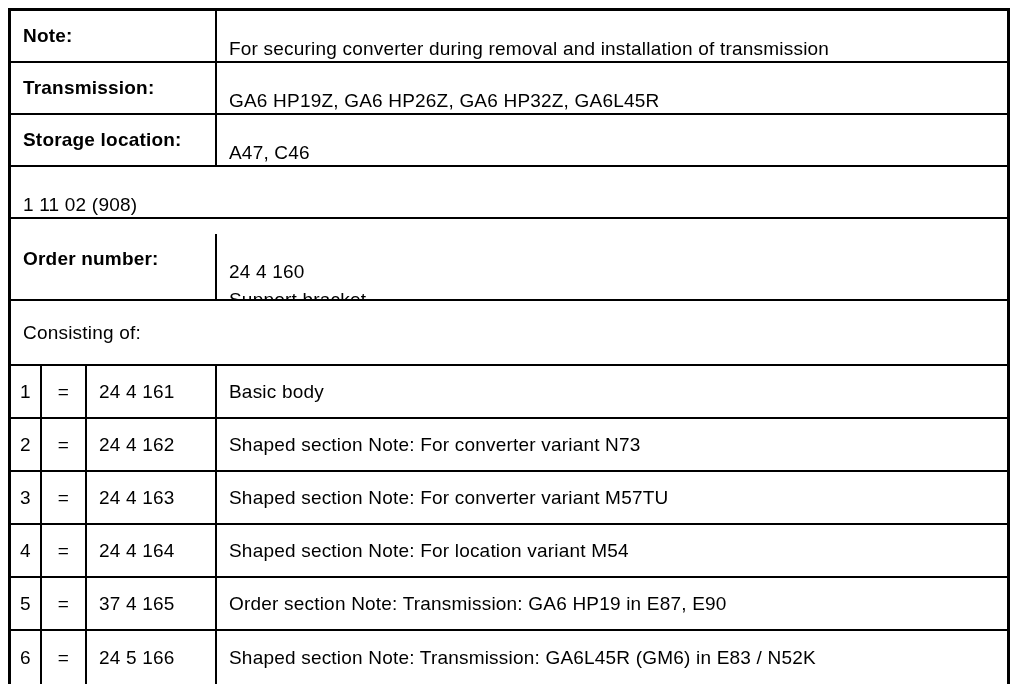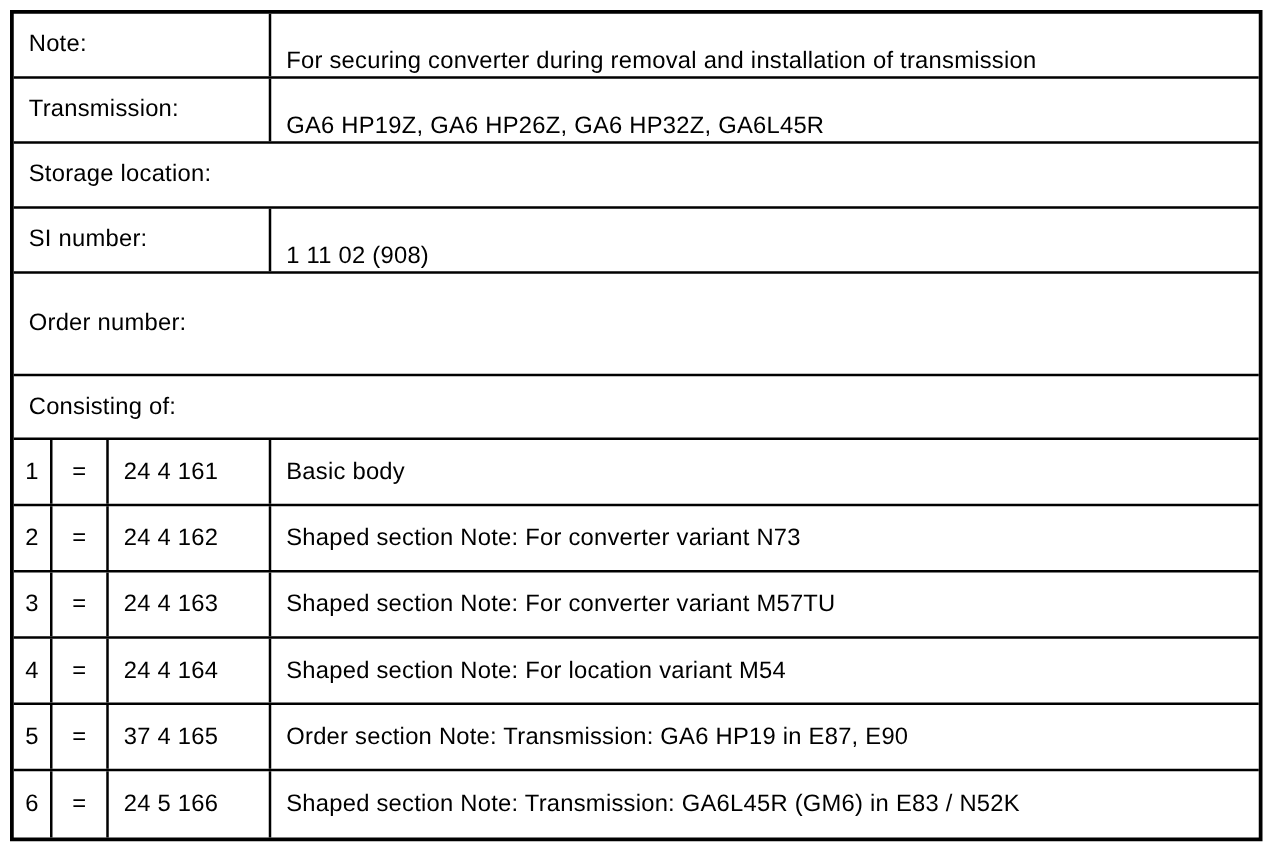--- a/index.html
+++ b/index.html
@@ -41,25 +41,25 @@
     font-size: 19px;
     letter-spacing: 0.2px;
     white-space: nowrap;
     overflow: hidden;
   }
   .cell:last-child { border-right: none; }
 
   
   .row-info   { height: 52px; }
   .row-order  { height: 82px; }
-  .row-section{ height: 51px; }
+  .row-section{ height: 65px; }
   .row-item   { height: 53px; }
 
   
-  .label-cell { width: 206px; flex: 0 0 206px; }
+  .label-cell { width: 206px; flex: 0 0 206px; font-weight: bold; }
   .value-cell { flex: 1 1 auto; margin-top: 26px; }
 
   
   .row-order .cell { align-items: flex-start; padding-top: 13px; }
   .row-order .value-cell {
     flex-direction: column;
     align-items: flex-start;
     justify-content: flex-start;
   }
   .row-order .value-cell .line { line-height: 28px; }
@@ -85,29 +85,33 @@
       <div class="cell value-cell">For securing converter during removal and installation of transmission</div>
     </div>
 
     <div class="row row-info">
       <div class="cell label-cell">Transmission:</div>
       <div class="cell value-cell">GA6 HP19Z, GA6 HP26Z, GA6 HP32Z, GA6L45R</div>
     </div>
 
     <div class="row row-info">
       <div class="cell label-cell">Storage location:</div>
+      <div class="cell value-cell">A47, C46</div>
     </div>
 
     <div class="row row-info">
-      <div class="cell label-cell">SI number:</div>
       <div class="cell value-cell">1 11 02 (908)</div>
     </div>
 
     <div class="row row-order">
       <div class="cell label-cell">Order number:</div>
+      <div class="cell value-cell">
+        <div class="line">24 4 160</div>
+        <div class="line">Support bracket</div>
+      </div>
     </div>
 
     <div class="row row-section">
       <div class="cell section-cell">Consisting of:</div>
     </div>
 
     <div class="row row-item">
       <div class="cell num-cell">1</div>
       <div class="cell eq-cell">=</div>
       <div class="cell ord-cell">24 4 161</div>

